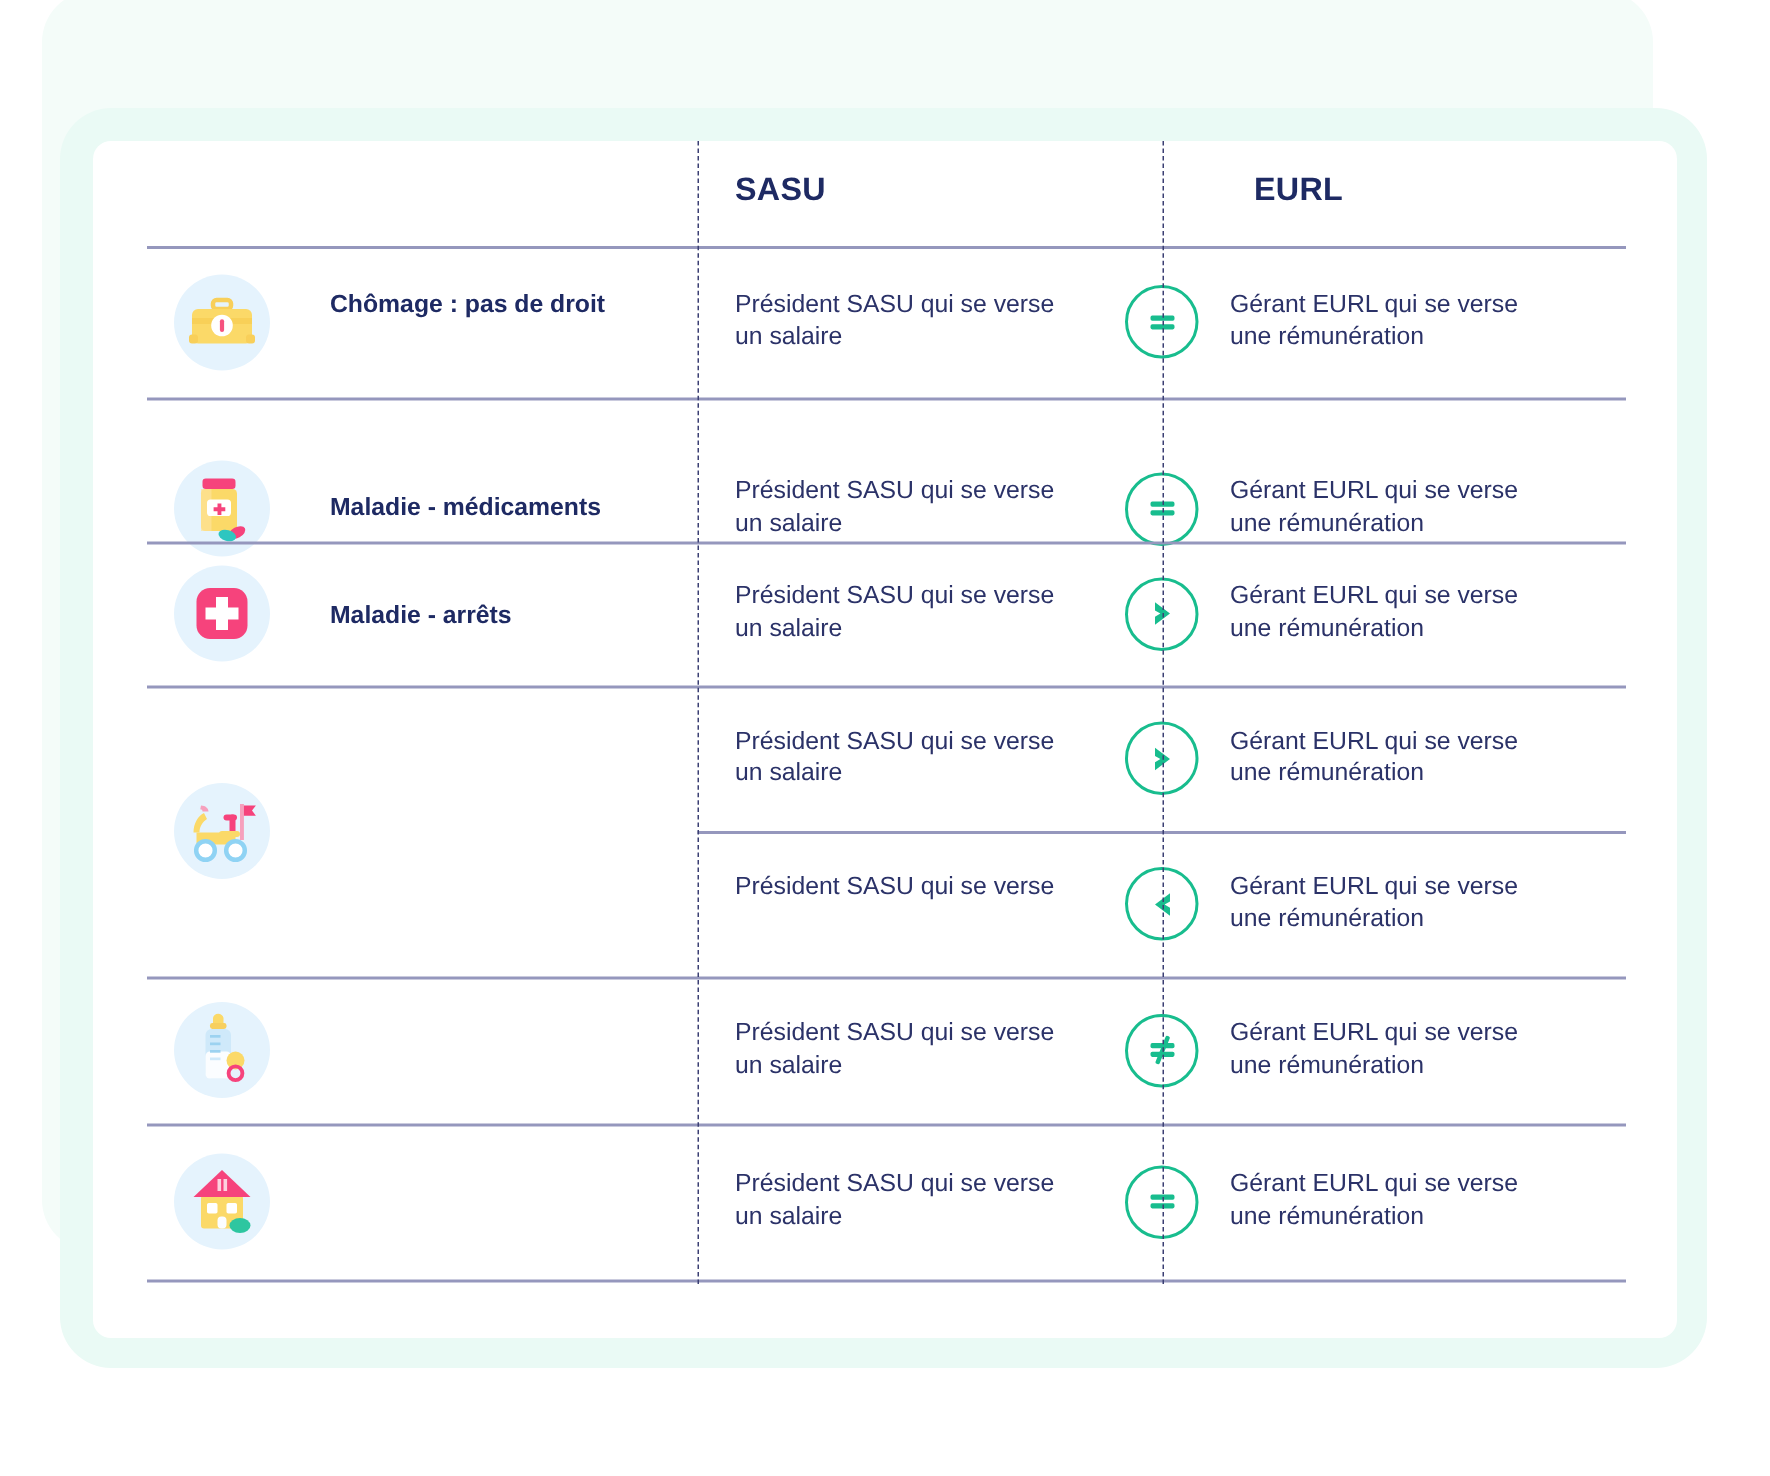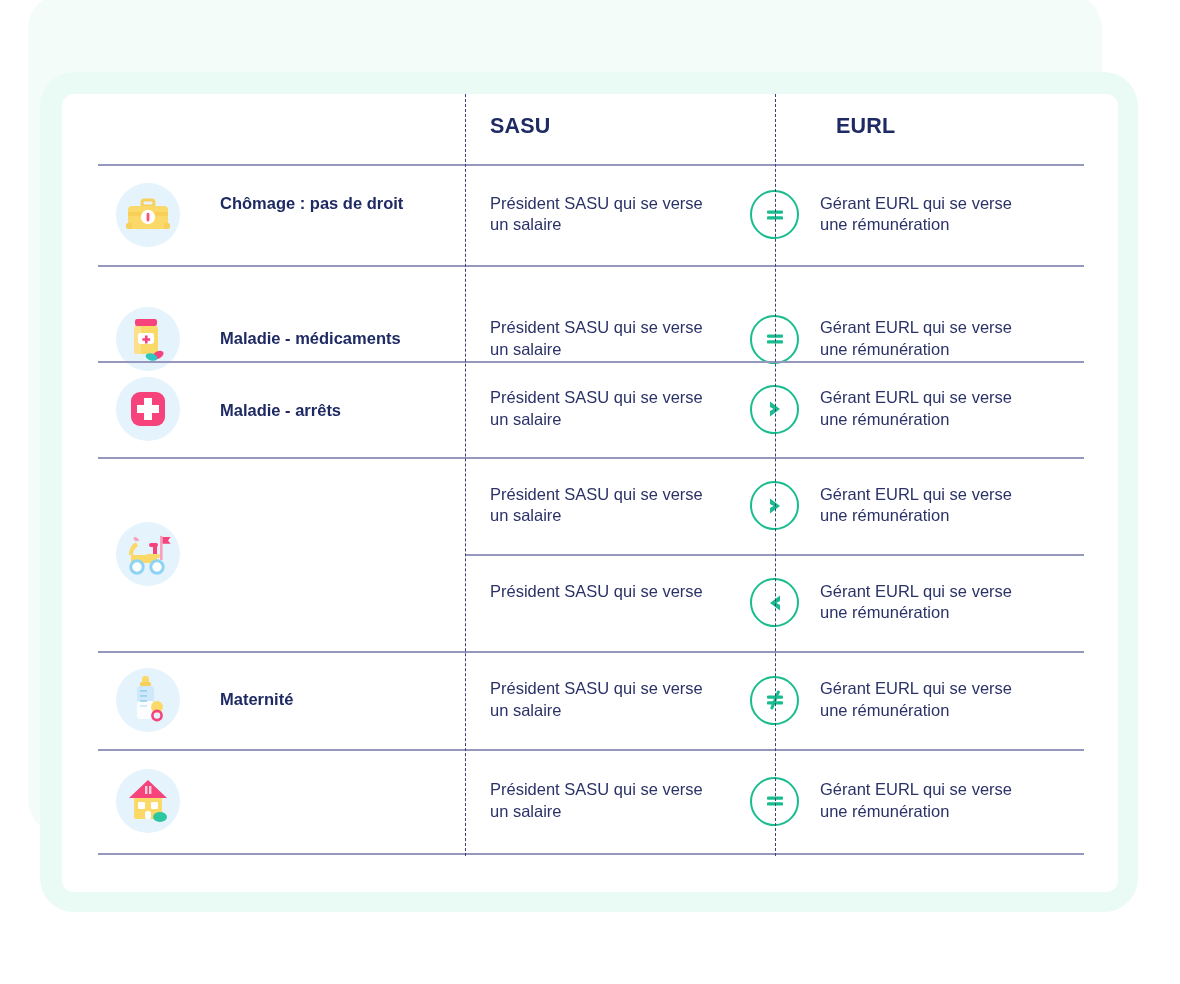--- a/index.html
+++ b/index.html
@@ -321,23 +321,20 @@
       <rect x="21" y="33" width="17" height="18" rx="3" fill="#fbfdff"></rect>
       <rect x="24" y="22" width="7" height="1.8" fill="#9cd2f0"></rect>
       <rect x="24" y="27" width="7" height="1.8" fill="#9cd2f0"></rect>
       <rect x="24" y="32" width="7" height="1.8" fill="#9cd2f0"></rect>
       <rect x="24" y="37" width="7" height="1.8" fill="#cfe9fa"></rect>
       <circle cx="41" cy="39" r="6" fill="#fbd968"></circle>
       <circle cx="41" cy="47.5" r="4.6" fill="none" stroke="#f6437c" stroke-width="2.6"></circle>
     </svg>
             </div>
           </div>
-          <div class="cell-label" style="top: 38px;">
-            <div>Maternité</div>
-          </div>
           <div class="cell-sasu" style="top: 27px;">
             <div>Président SASU qui se verse</div>
             <div>un salaire</div>
           </div>
           <div class="cell-eurl" style="top: 27px;">
             <div>Gérant EURL qui se verse</div>
             <div>une rémunération</div>
           </div>
           <div class="badge" style="top: 24.5px;">
             <div class="badge-circle">

